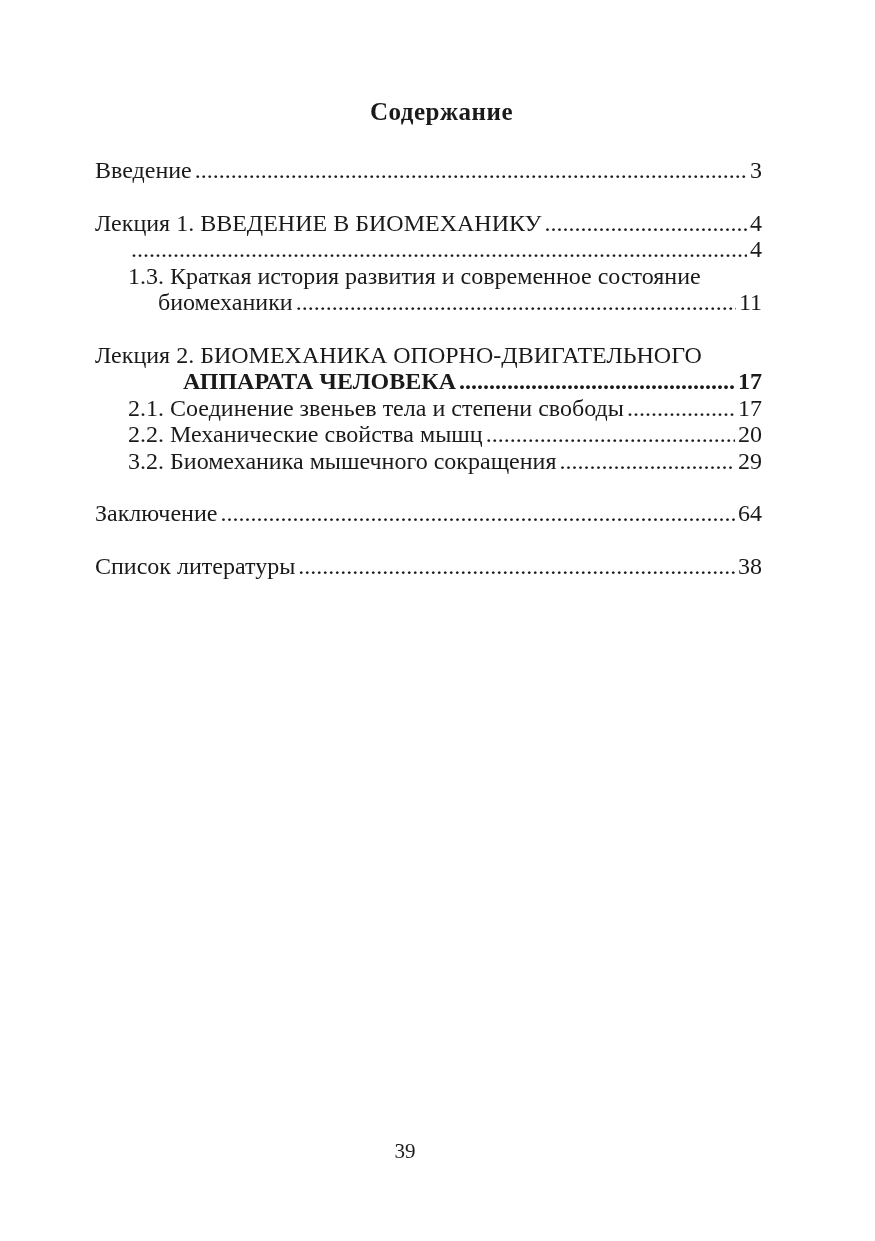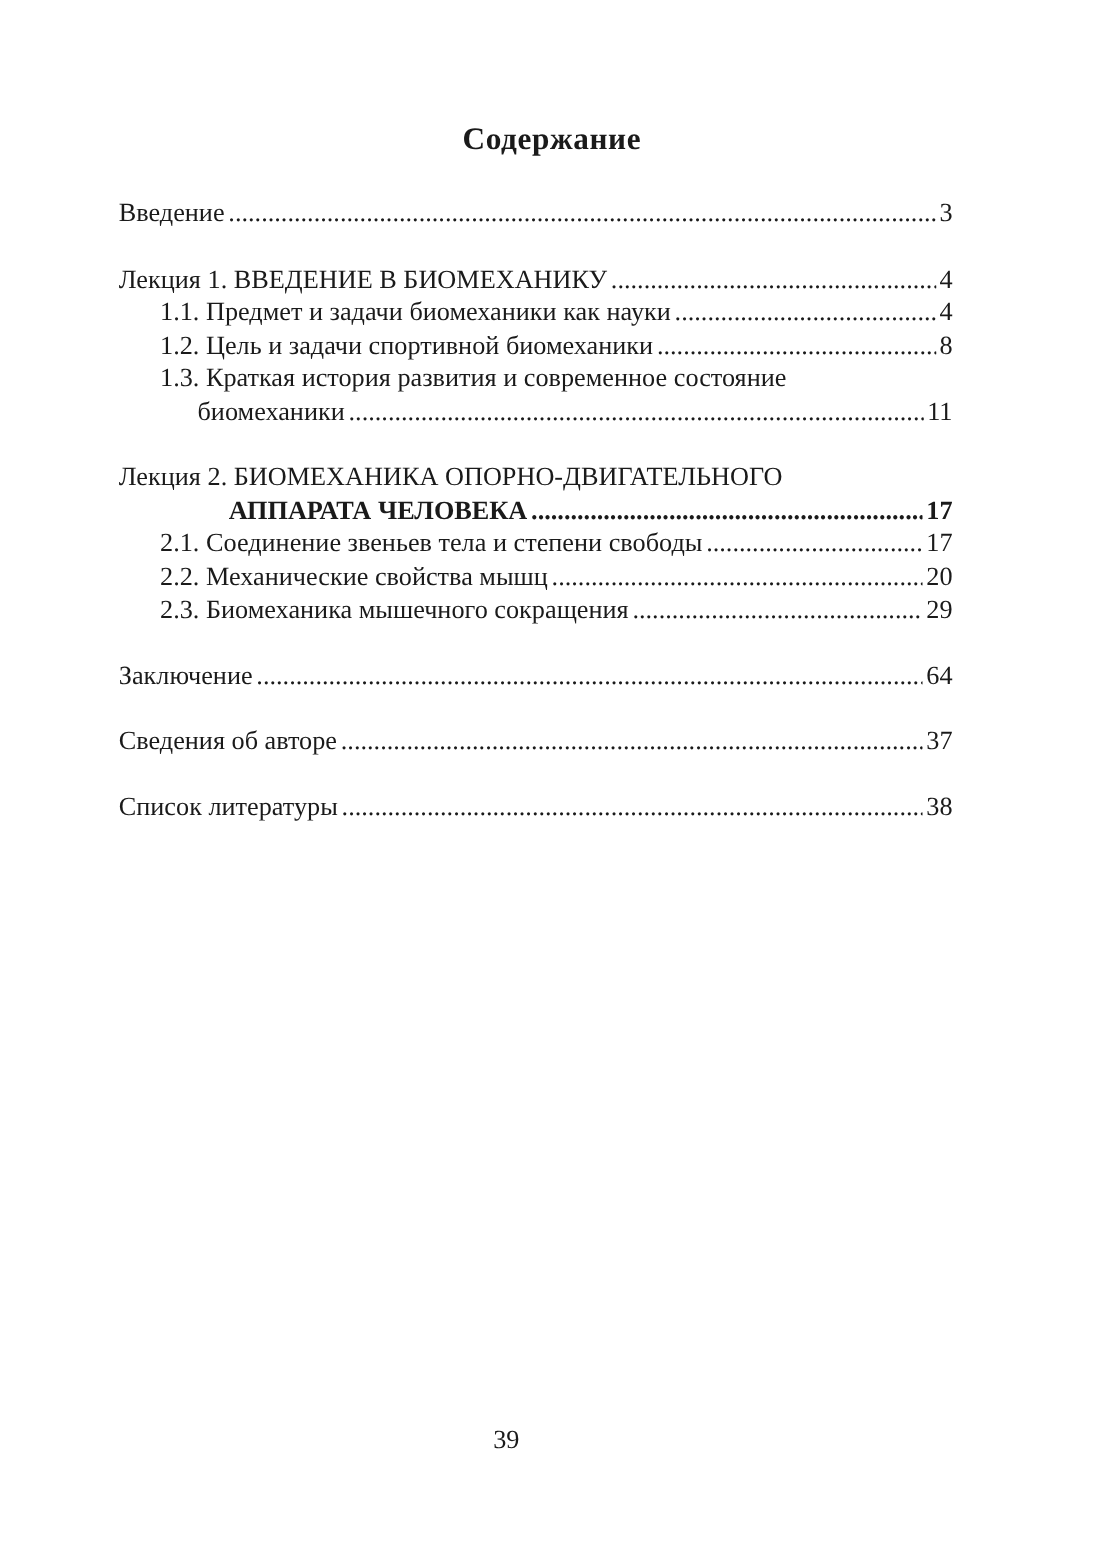--- a/index.html
+++ b/index.html
@@ -22,21 +22,21 @@
     font-weight: bold;
     text-align: center;
     margin: 0 0 30px 0;
     position: relative;
     left: 13px;
     letter-spacing: 0.5px;
   }
   .toc-row {
     display: flex;
     align-items: baseline;
-    font-size: 21px;
+    font-size: 24px;
     line-height: 26.5px;
   }
   .toc-row .label { flex: 0 0 auto; white-space: nowrap; }
   .leader {
     flex: 1 1 0;
     min-width: 0;
     overflow: hidden;
     white-space: nowrap;
     margin: 0 3px 0 3px;
   }
@@ -74,30 +74,24 @@
       <span class="pagenum">3</span>
     </div>
 
     <div class="toc-row gap">
       <span class="label">Лекция 1. ВВЕДЕНИЕ В БИОМЕХАНИКУ</span>
       <span class="leader"></span>
       <span class="pagenum">4</span>
     </div>
 
     <div class="toc-row ind1">
-      <span class="label">1.1. Предмет и задачи биомеханики как науки</span>
       <span class="leader"></span>
       <span class="pagenum">4</span>
     </div>
 
-    <div class="toc-row ind1">
-      <span class="label">1.2. Цель и задачи спортивной биомеханики</span>
-      <span class="leader"></span>
-      <span class="pagenum">8</span>
-    </div>
 
     <div class="toc-row ind1">
       <span class="label">1.3. Краткая история развития и современное состояние</span>
     </div>
 
     <div class="toc-row cont1">
       <span class="label">биомеханики</span>
       <span class="leader"></span>
       <span class="pagenum">11</span>
     </div>
@@ -118,37 +112,32 @@
       <span class="pagenum">17</span>
     </div>
 
     <div class="toc-row ind1">
       <span class="label">2.2. Механические свойства мышц</span>
       <span class="leader"></span>
       <span class="pagenum">20</span>
     </div>
 
     <div class="toc-row ind1">
-      <span class="label">2.3. Биомеханика мышечного сокращения</span>
+      <span class="label">3.2. Биомеханика мышечного сокращения</span>
       <span class="leader"></span>
       <span class="pagenum">29</span>
     </div>
 
 
     <div class="toc-row gap">
       <span class="label">Заключение</span>
       <span class="leader"></span>
       <span class="pagenum">64</span>
     </div>
 
-    <div class="toc-row gap">
-      <span class="label">Сведения об авторе</span>
-      <span class="leader"></span>
-      <span class="pagenum">37</span>
-    </div>
 
     <div class="toc-row gap">
       <span class="label">Список литературы</span>
       <span class="leader"></span>
       <span class="pagenum">38</span>
     </div>
 
   </div>
 
   <div class="footer">39</div>

